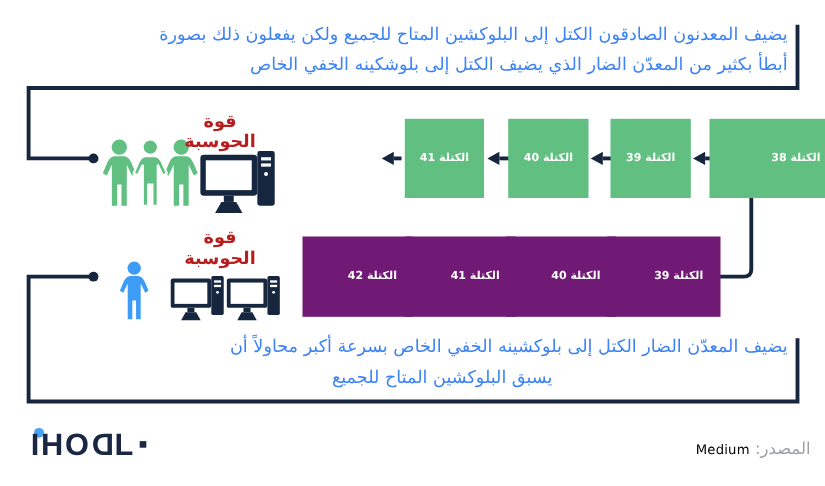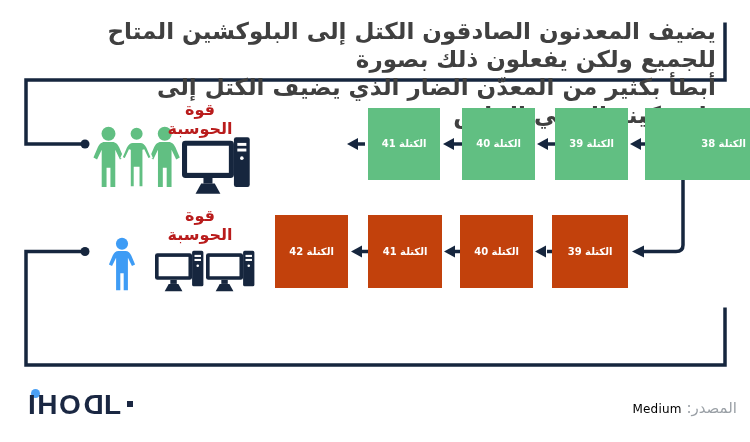--- a/index.html
+++ b/index.html
@@ -10,32 +10,32 @@
   .abs{position:absolute;}
   svg{display:block;}
   
   #overlay{position:absolute;left:0;top:0;width:750px;height:442px;}
   .wire{stroke:#16263e;stroke-width:3.5;fill:none;}
   .arrowhead{fill:#16263e;}
   .dot{fill:#16263e;}
   
   .note{
     position:absolute;direction:rtl;text-align:right;
-    font-size:23px;line-height:28px;font-weight:700;color:#404040;
+    font-size:16px;line-height:28px;font-weight:400;color:#3b82f6;
     letter-spacing:0;
   }
   .note .line{display:block;}
   .note .line-center{display:block;text-align:center;}
   
   .block{
     position:absolute;display:flex;align-items:center;justify-content:center;
     direction:rtl;color:#ffffff;font-weight:700;font-size:10px;line-height:1;
   }
   .block.green{background:#61bf82;}
-  .block.blue{background:#c2410c;}
+  .block.blue{background:#701a75;padding-left:27px;}
   
   .power-label{
     position:absolute;direction:rtl;text-align:center;
     font-size:16px;font-weight:700;color:#b91c1c;width:96px;
   }
   
   #logo{position:absolute;left:28px;top:391px;display:flex;align-items:center;}
   #logo .letters{
     font-family:"Liberation Sans",sans-serif;font-weight:700;font-size:28px;
     line-height:28px;letter-spacing:1.5px;color:#1a2742;
@@ -134,20 +134,24 @@
   </svg>
   <svg class="abs" style="left:206px;top:249px;" width="50" height="44" viewBox="0 0 62 50">
     <use href="#computer-shape"></use>
   </svg>
 
   <div class="block blue" style="left:552px;top:215px;width:76px;height:73px;">الكتلة 39</div>
   <div class="block blue" style="left:460px;top:215px;width:73px;height:73px;">الكتلة 40</div>
   <div class="block blue" style="left:368px;top:215px;width:74px;height:73px;">الكتلة 41</div>
   <div class="block blue" style="left:275px;top:215px;width:73px;height:73px;">الكتلة 42</div>
 
+  <div class="note" style="left:88px;top:301px;width:628px;" dir="rtl">
+    <span class="line">يضيف المعدّن الضار الكتل إلى بلوكشينه الخفي الخاص بسرعة أكبر محاولاً أن</span>
+    <span class="line-center">يسبق البلوكشين المتاح للجميع</span>
+  </div>
 
   <div id="logo-dot"></div>
   <div id="logo">
     <span class="letters">IHO</span>
       <span class="letters flip">D</span>
       <span class="letters">L</span>
     <span id="logo-period"></span>
   </div>
 
   <div id="source" dir="rtl">

